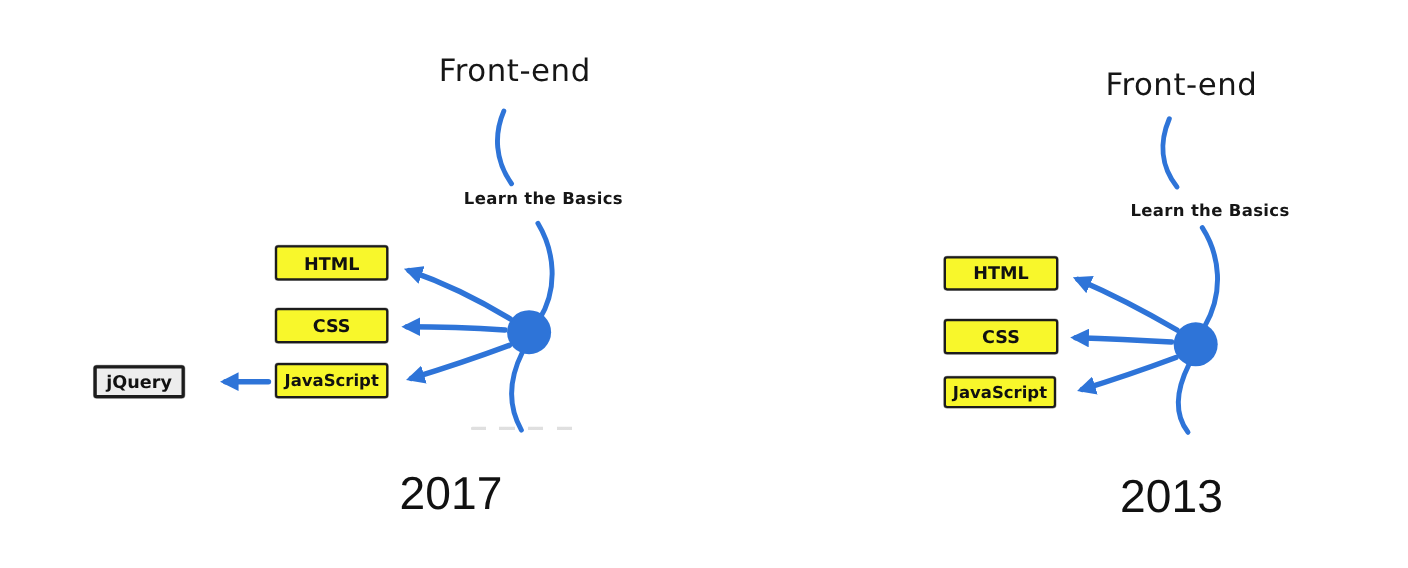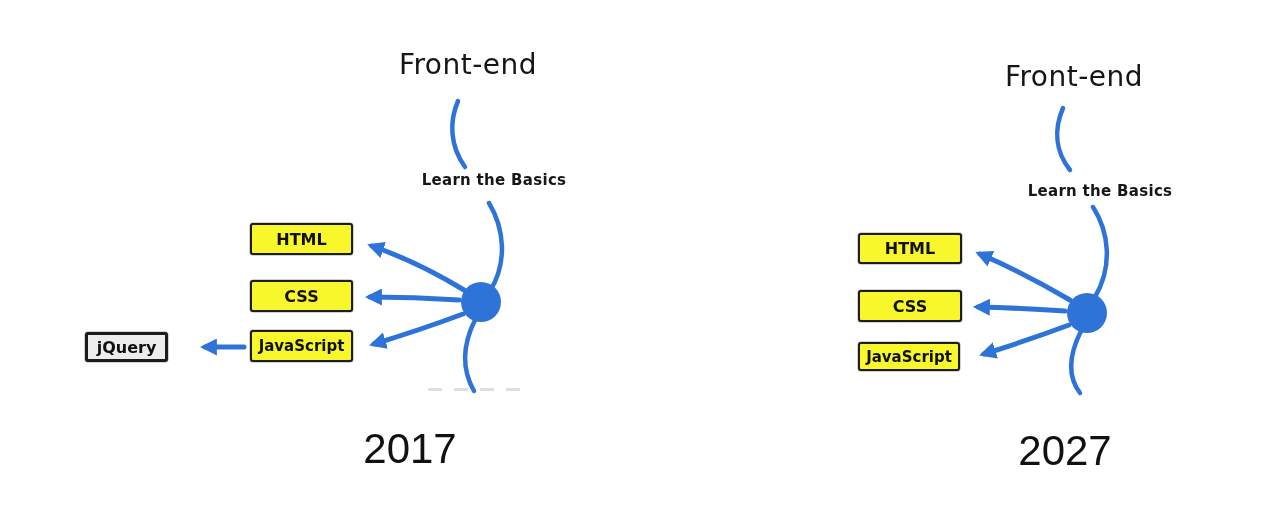--- a/index.html
+++ b/index.html
@@ -110,15 +110,15 @@
   <div class="topic-box" style="left:858px;top:233px;width:104px;height:31px;">
     <span>HTML</span>
   </div>
   <div class="topic-box" style="left:858px;top:290px;width:104px;height:32px;">
     <span>CSS</span>
   </div>
   <div class="topic-box small-text" style="left:858px;top:342px;width:102px;height:29px;">
     <span>JavaScript</span>
   </div>
 
-  <div class="year-label" style="left:965px;top:430px;">2027</div>
+  <div class="year-label" style="left:965px;top:430px;">2013</div>
 
 </div>
 
 </body></html>

